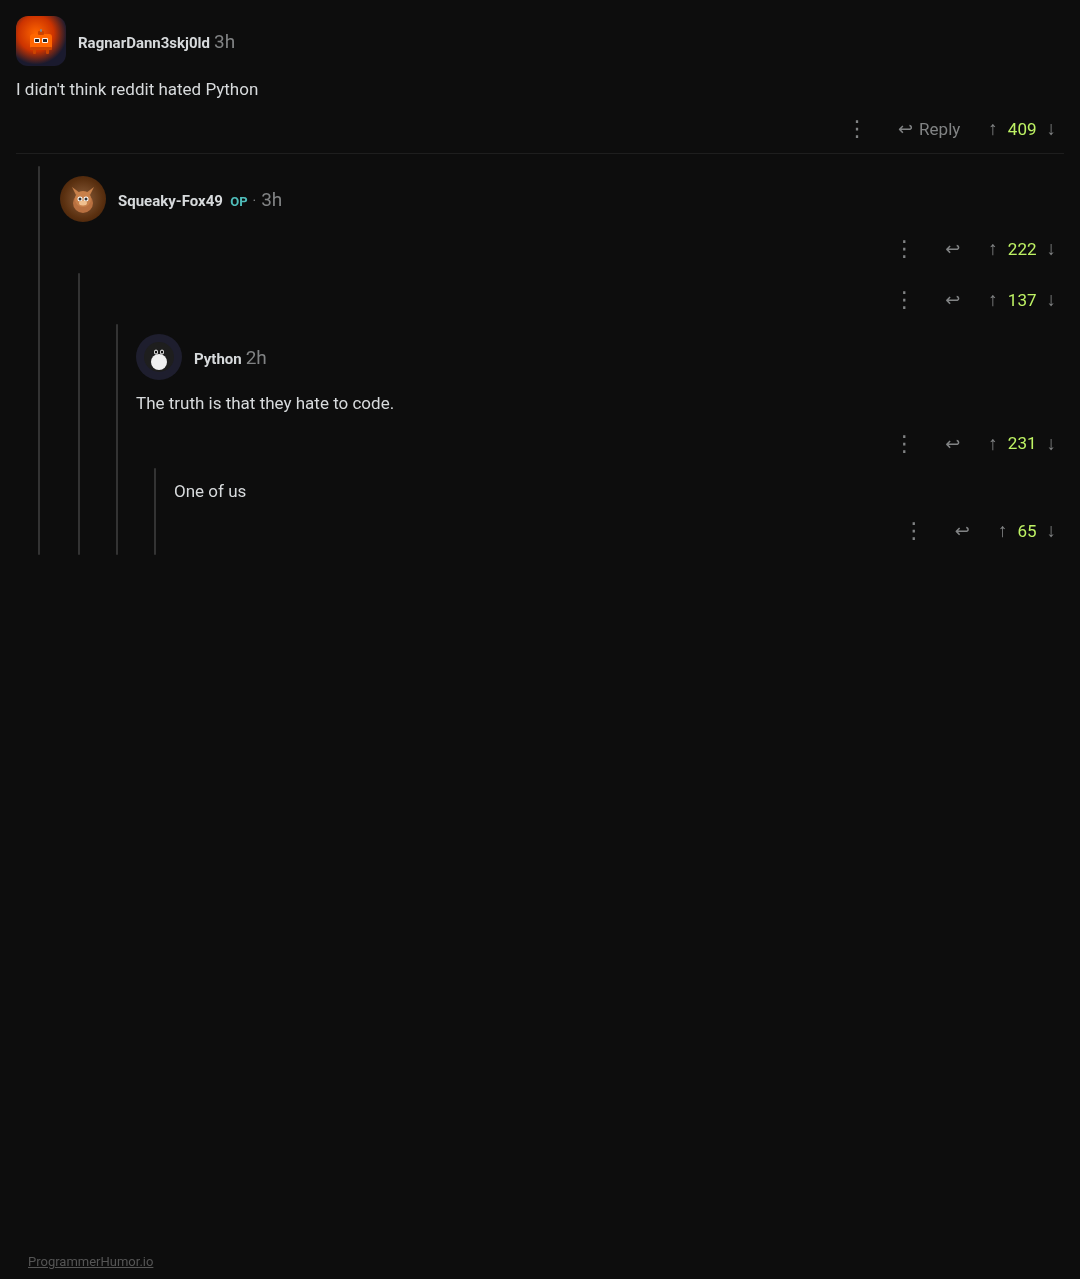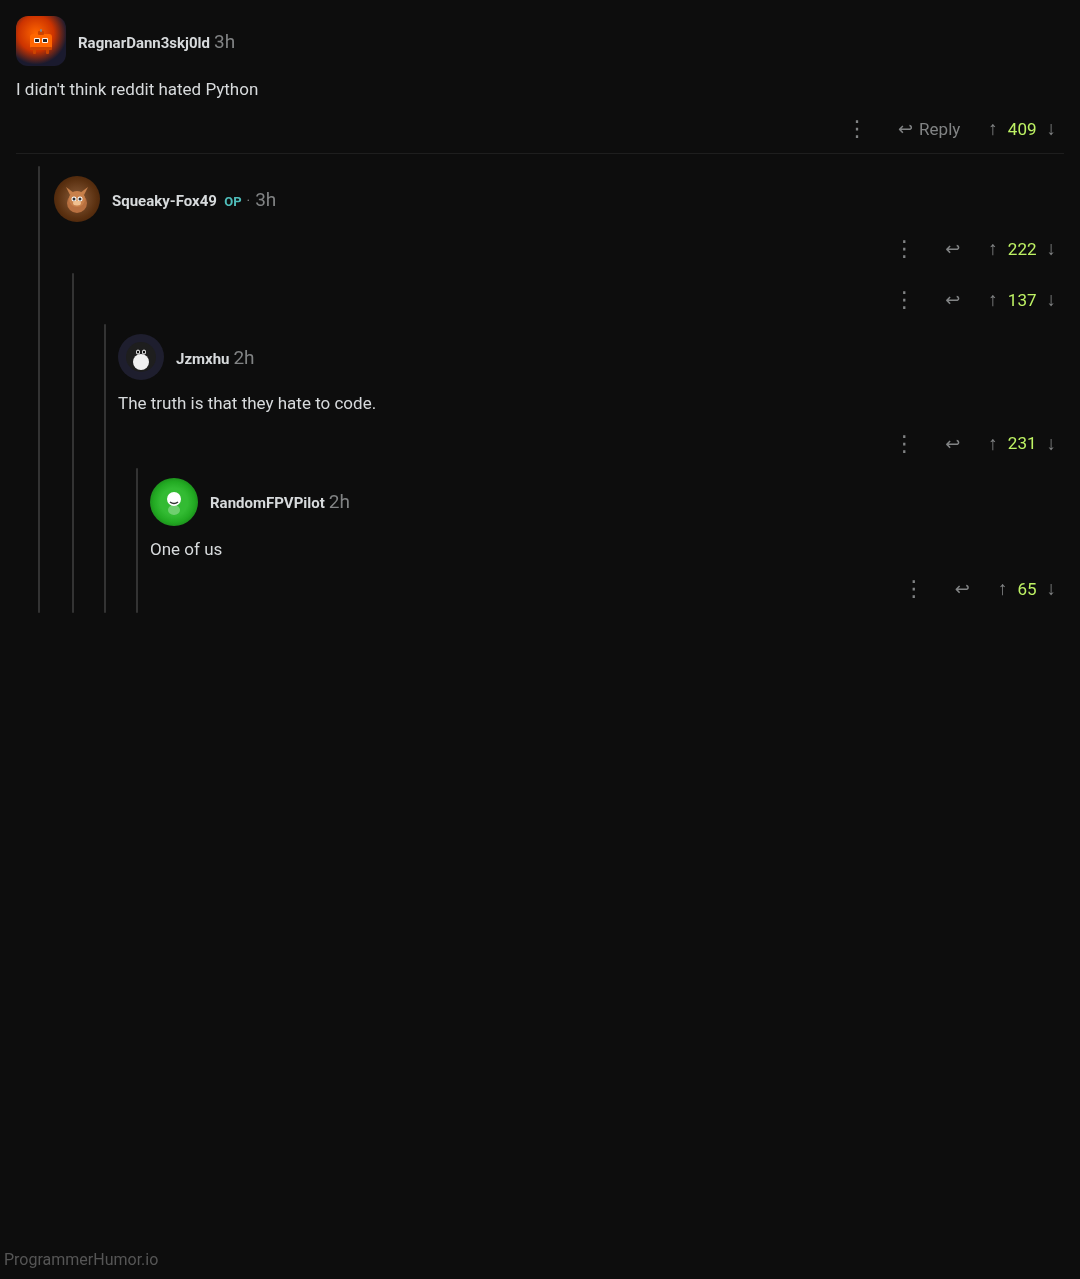--- a/index.html
+++ b/index.html
@@ -100,21 +100,21 @@
     }
 
     .reply-icon {
       font-size: 18px;
       color: #818384;
     }
 
     
     .thread-container {
       display: flex;
-      gap: 0;
+      gap: 6px;
     }
 
     .thread-line {
       width: 2px;
       background-color: #333;
       margin-left: 22px;
       margin-right: 14px;
       flex-shrink: 0;
       border-radius: 1px;
     }
@@ -141,23 +141,24 @@
     .top-comment-header-row {
       display: flex;
       align-items: center;
       gap: 12px;
       margin-bottom: 10px;
     }
 
     .watermark {
       position: fixed;
       bottom: 10px;
-      left: 4px;
+      left: 28px;
       color: #555;
-      font-size: 16px;
+      font-size: 13px;
+      text-decoration: underline;
     }
 
     .comment-text {
       font-size: 17px;
       line-height: 1.55;
       color: #d7dadc;
       padding-left: 0;
       margin-bottom: 10px;
     }
 
@@ -280,21 +281,21 @@
                           <circle cx="17" cy="13" rx="7" ry="7" fill="#ff5500"></circle>
                           <ellipse cx="14" cy="12" rx="2" ry="2.5" fill="#fff"></ellipse>
                           <ellipse cx="20" cy="12" rx="2" ry="2.5" fill="#fff"></ellipse>
                           <ellipse cx="14" cy="12" rx="1.2" ry="1.5" fill="#111"></ellipse>
                           <ellipse cx="20" cy="12" rx="1.2" ry="1.5" fill="#111"></ellipse>
                           <circle cx="10" cy="8" rx="2" ry="2" fill="#fff"></circle>
                           <circle cx="24" cy="8" rx="2" ry="2" fill="#fff"></circle>
                         </svg>
                       </div>
                       <div>
-                        <span class="username">Jzmxhu</span>
+                        <span class="username">Python</span>
                         <span class="timestamp">2h</span>
                       </div>
                     </div>
 
                     <div class="comment-text">The truth is that they hate to code.</div>
 
                     <div class="comment-actions">
                       <span class="action-more">⋮</span>
                       <div class="action-reply">
                         <span class="reply-icon">↩</span>
@@ -303,36 +304,20 @@
                         <span class="icon-arrow">↑</span>
                         <span class="vote-count">231</span>
                         <span class="icon-arrow">↓</span>
                       </div>
                     </div>
 
                     <div class="thread-container">
                       <div style="width:2px; background:#333; margin-left:18px; margin-right:12px; flex-shrink:0; border-radius:1px;"></div>
                       <div class="thread-content">
                         <div class="nested-comment-2">
-                          <div class="top-comment-header-row">
-                            <div class="avatar" style="width:48px; height:48px; border-radius:50%; background: radial-gradient(circle, #44cc44 20%, #22aa22 60%, #115511 100%); display:flex; align-items:center; justify-content:center;">
-                              <svg width="34" height="34" viewBox="0 0 34 34">
-                                <circle cx="17" cy="17" r="14" fill="#33bb33"></circle>
-                                <ellipse cx="17" cy="14" rx="7" ry="7" fill="#fff"></ellipse>
-                                <circle cx="14.5" cy="13" rx="2" ry="2" fill="#333"></circle>
-                                <circle cx="19.5" cy="13" rx="2" ry="2" fill="#333"></circle>
-                                <path d="M13 17 Q17 20 21 17" stroke="#333" stroke-width="1.5" fill="none"></path>
-                                <ellipse cx="17" cy="25" rx="6" ry="5" fill="#fff" opacity="0.3"></ellipse>
-                              </svg>
-                            </div>
-                            <div>
-                              <span class="username">RandomFPVPilot</span>
-                              <span class="timestamp">2h</span>
-                            </div>
-                          </div>
 
                           <div class="comment-text">One of us</div>
 
                           <div class="comment-actions">
                             <span class="action-more">⋮</span>
                             <div class="action-reply">
                               <span class="reply-icon">↩</span>
                             </div>
                             <div class="action-votes">
                               <span class="icon-arrow">↑</span>

